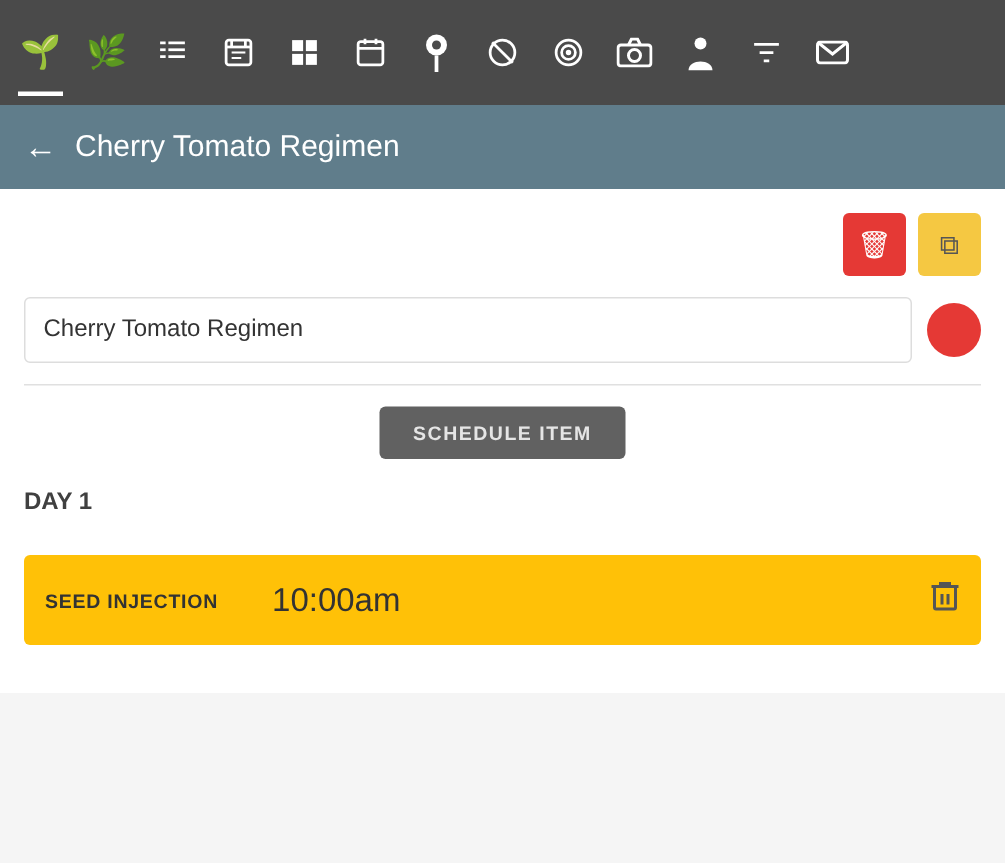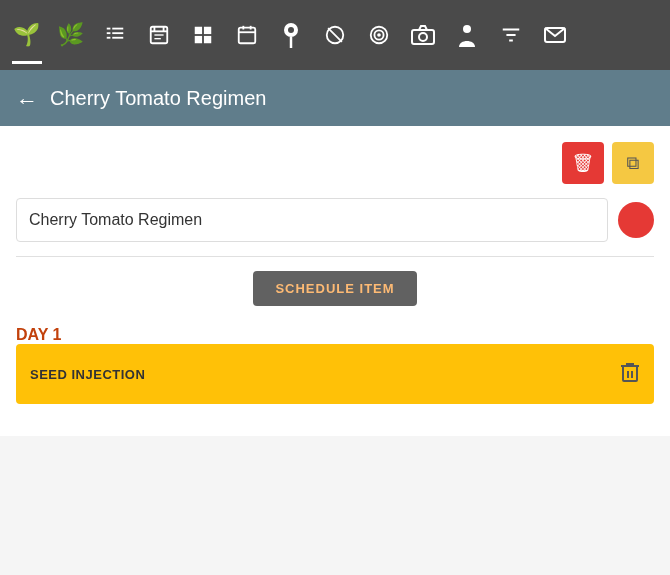--- a/index.html
+++ b/index.html
@@ -126,39 +126,39 @@
       border: none;
       border-top: 1px solid #e0e0e0;
       margin: 14px 0;
     }
 
     
     .schedule-item-btn {
       display: block;
       margin: 0 auto 20px;
       background: #616161;
-      color: #fdba74;
+      color: #e5e5e5;
       border: none;
       border-radius: 4px;
       padding: 10px 22px;
       font-size: 13px;
       font-weight: bold;
       letter-spacing: 1px;
       cursor: pointer;
     }
 
     
     .day-section {
       padding: 0 0 16px;
     }
     .day-label {
       font-size: 16px;
       font-weight: bold;
-      color: #c2410c;
-      margin-bottom: 0;
+      color: #404040;
+      margin-bottom: 26px;
     }
     .schedule-row {
       background: #FFC107;
       border-radius: 4px;
       display: flex;
       align-items: center;
       padding: 0 14px;
       height: 60px;
       justify-content: space-between;
     }
@@ -293,20 +293,21 @@
 
   <hr class="divider">
 
   <button class="schedule-item-btn">SCHEDULE ITEM</button>
 
   <div class="day-section">
     <div class="day-label">DAY 1</div>
     <div class="schedule-row">
       <div class="schedule-info">
         <span class="schedule-name">SEED INJECTION</span>
+        <span class="schedule-time">10:00am</span>
       </div>
       <button class="trash-btn">
         <svg width="20" height="22" viewBox="0 0 20 22" fill="none" stroke="#555" stroke-width="2">
           <polyline points="1,5 19,5"></polyline>
           <path d="M7 5V3h6v2"></path>
           <rect x="3" y="5" width="14" height="15" rx="1"></rect>
           <line x1="8" y1="10" x2="8" y2="17"></line>
           <line x1="12" y1="10" x2="12" y2="17"></line>
         </svg>
       </button>

